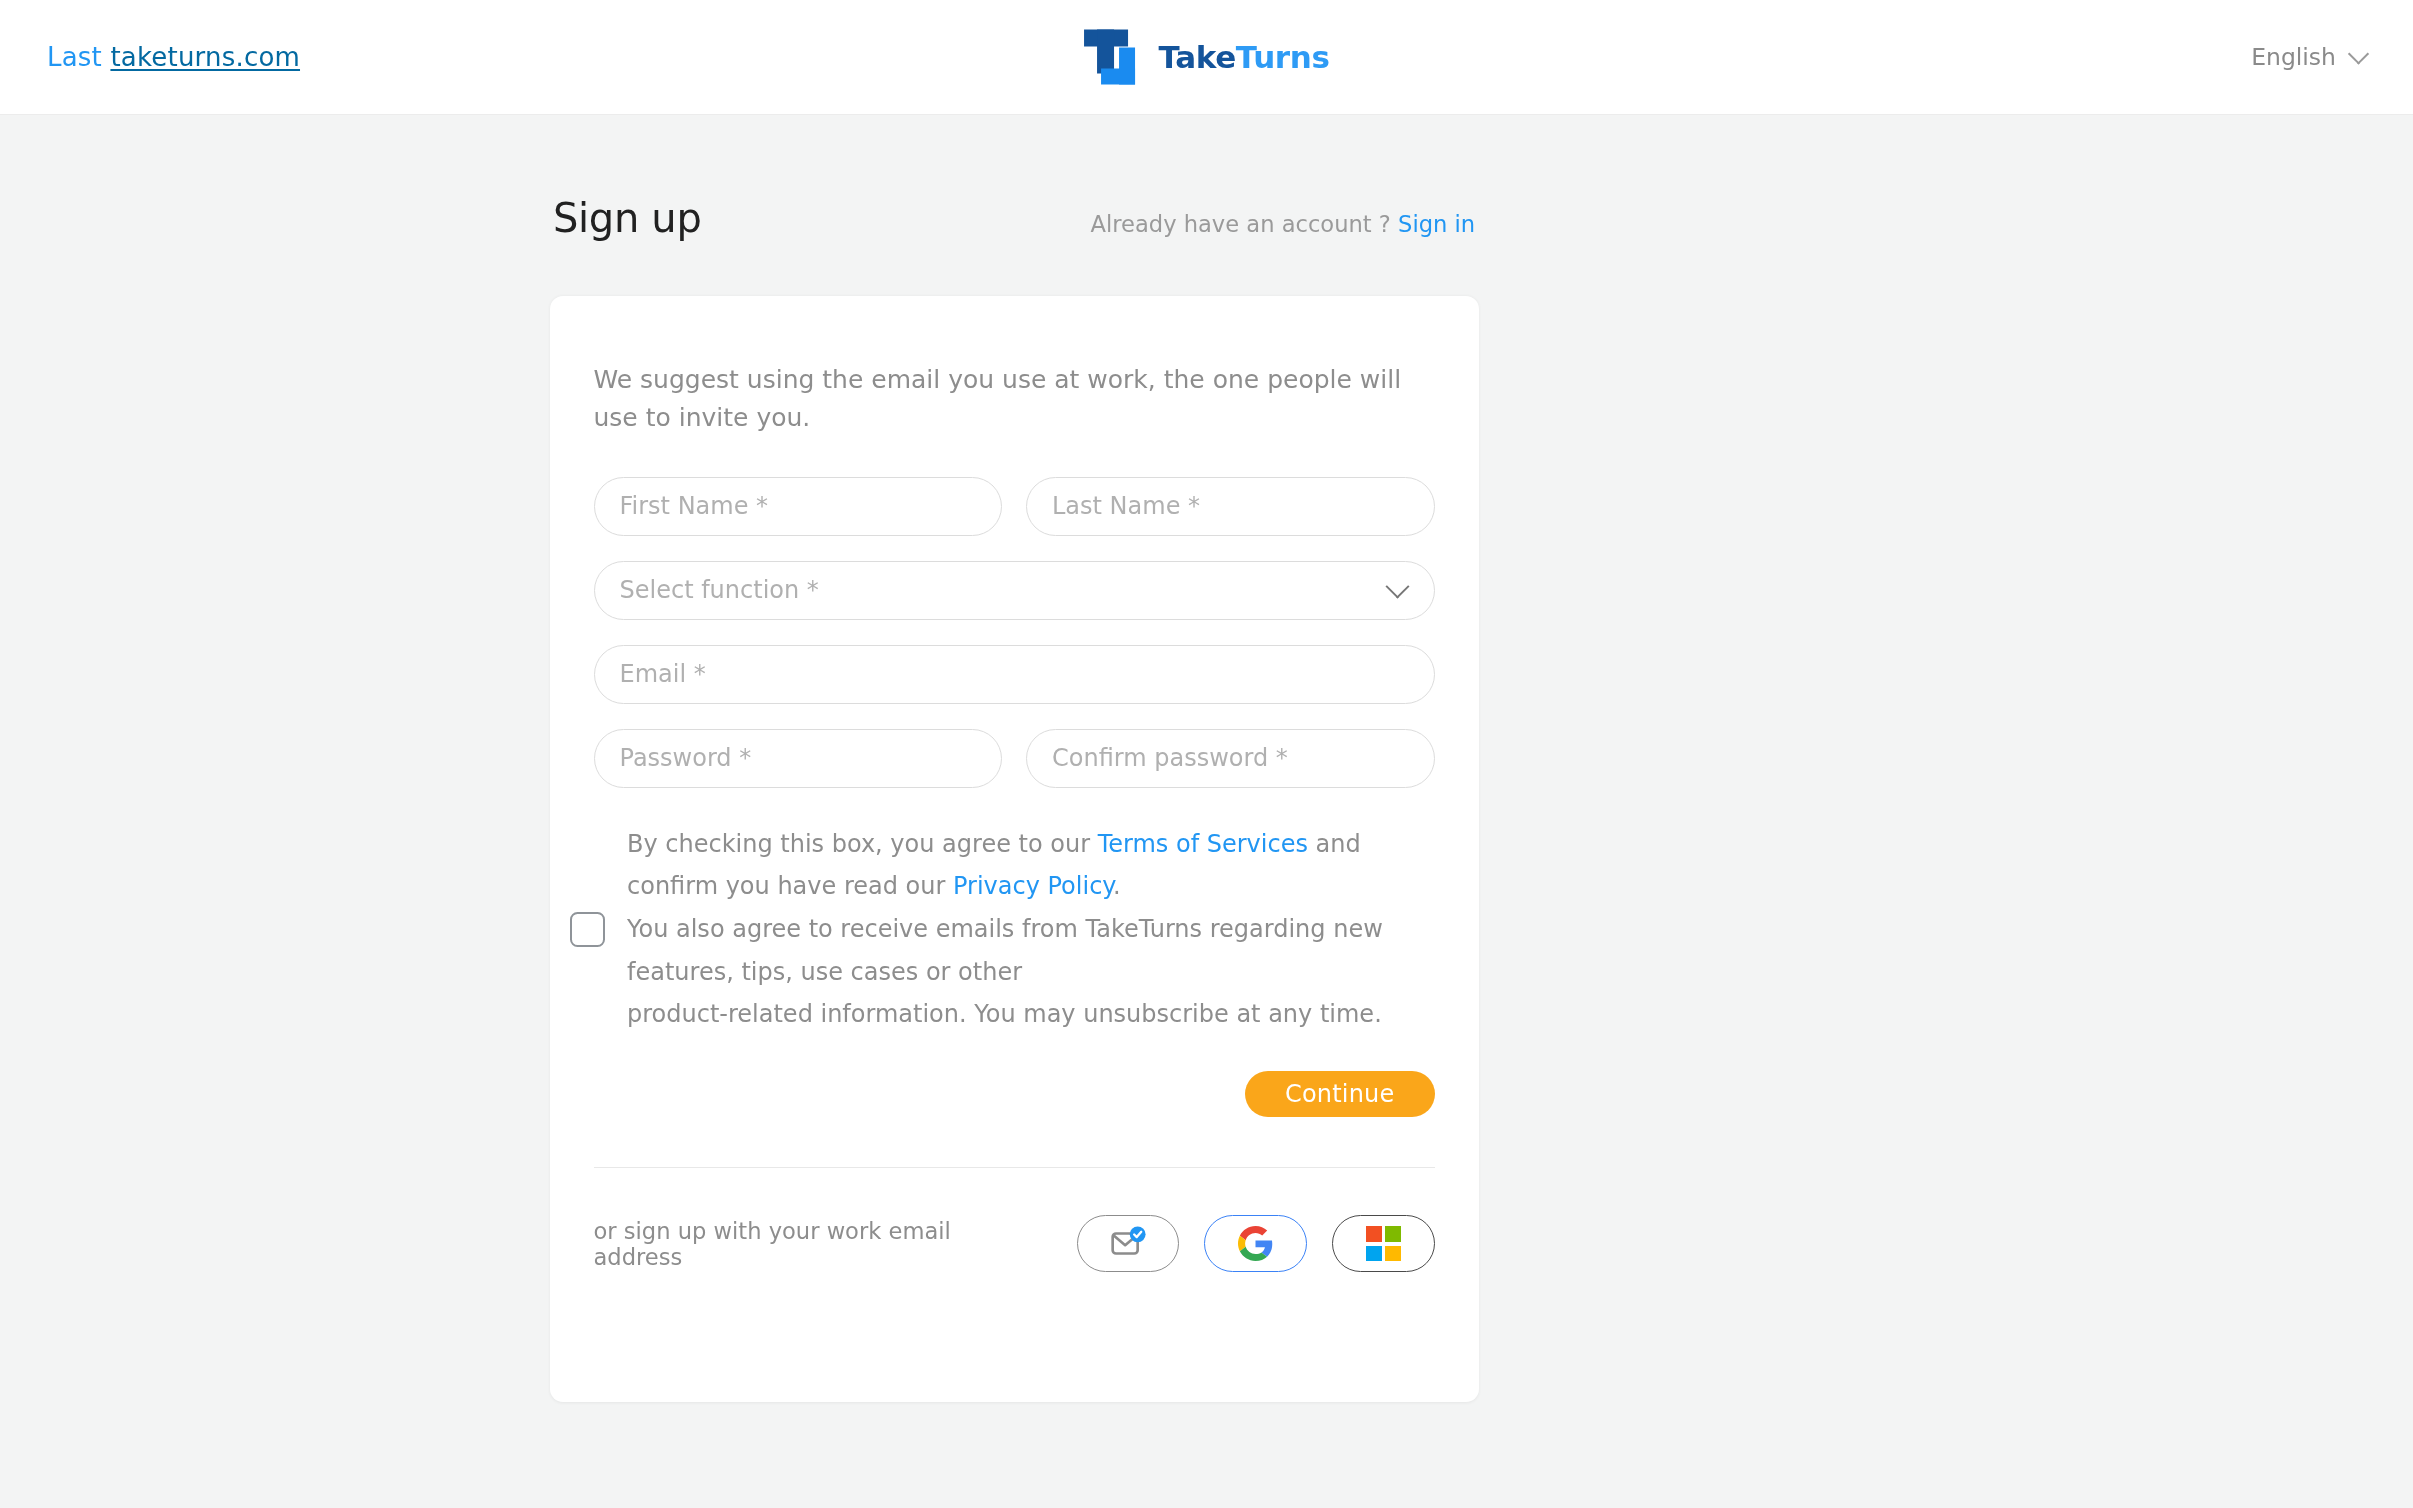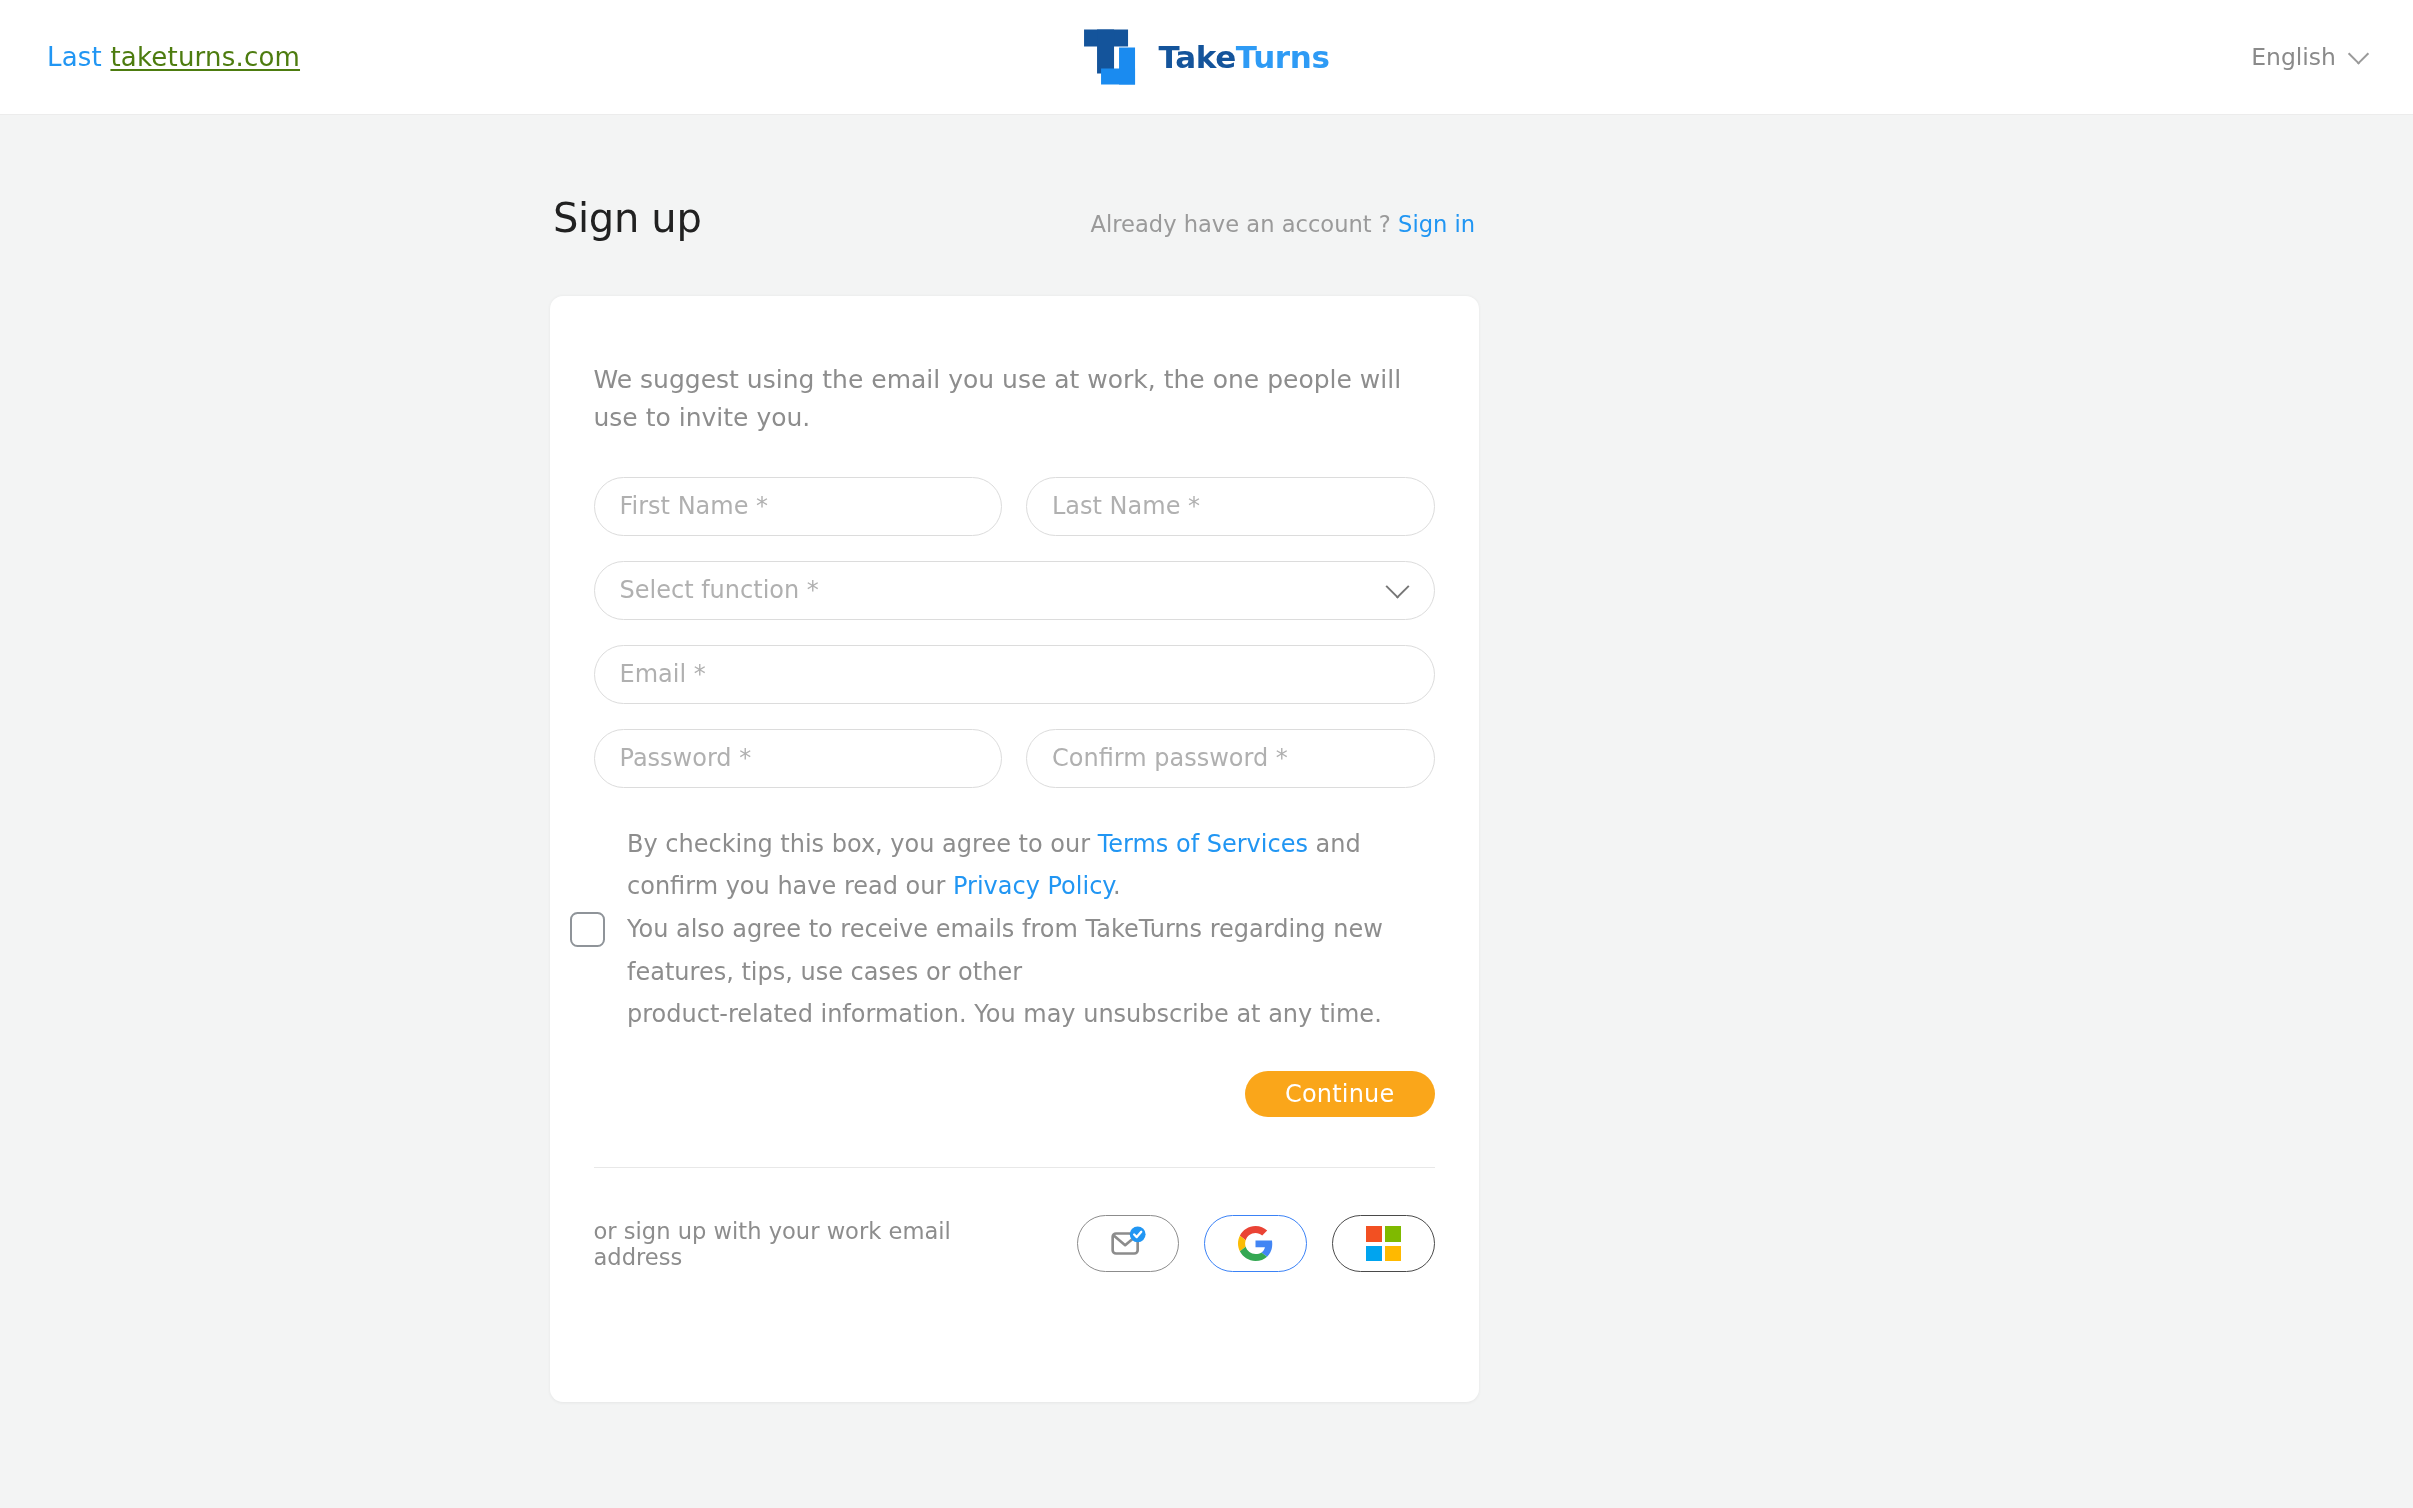--- a/index.html
+++ b/index.html
@@ -28,21 +28,21 @@
   }
 
   .visit-wrap {
     font-size: 26px;
     color: #2196f3;
     letter-spacing: 0.2px;
     white-space: nowrap;
   }
   .visit-wrap .visit-label { color: #2196f3; }
   .visit-wrap a {
-    color: #4d7c0f;
+    color: #0369a1;
     text-decoration: underline;
     text-underline-offset: 2.5px;
   }
 
   .logo {
     position: absolute;
     left: 50%;
     top: 50%;
     transform: translate(-50%, -50%);
     display: flex;

